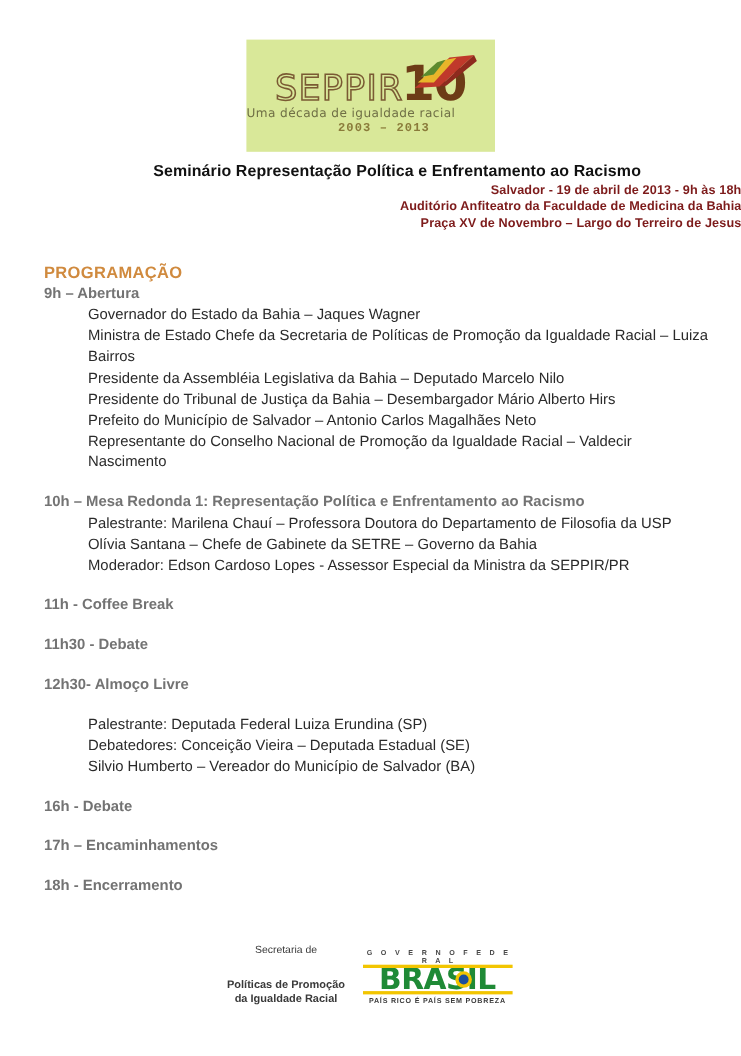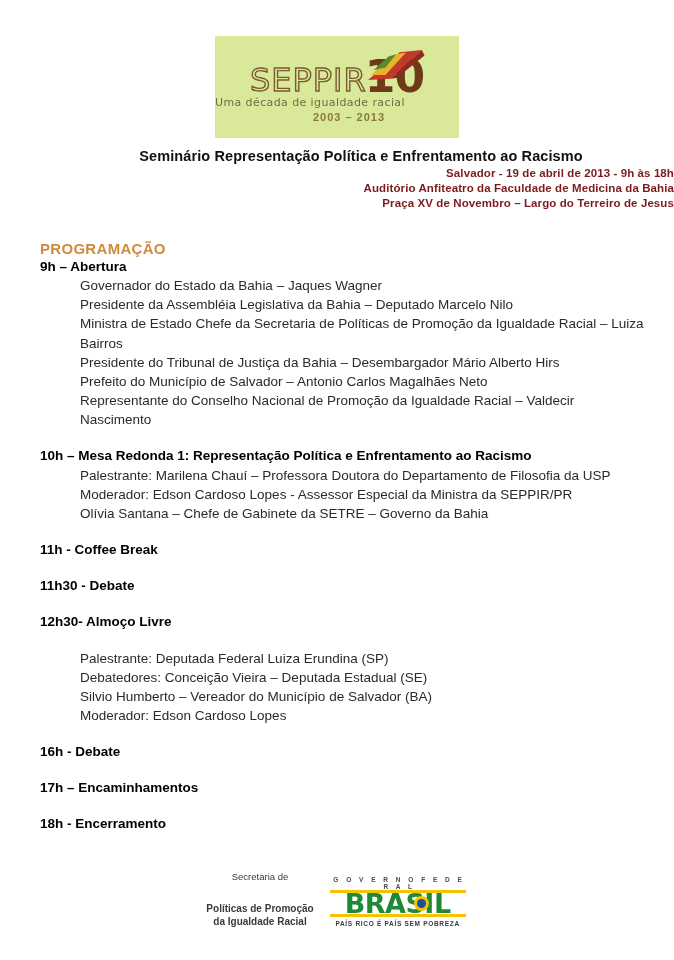--- a/index.html
+++ b/index.html
@@ -18,21 +18,21 @@
 
   
   .logo-wrap {
     width: 100%;
     display: flex;
     justify-content: center;
     padding-top: 36px;
   }
   .seppir-logo {
     position: relative;
-    width: 244px;
+    width: 226px;
     height: 102px;
     background: #d9e899;
     overflow: hidden;
   }
   .seppir-row {
     position: absolute;
     left: 0;
     top: 21px;
     width: 100%;
     display: flex;
@@ -71,21 +71,21 @@
     letter-spacing: 0.4px;
     padding-right: 6px;
     box-sizing: border-box;
   }
   .seppir-years {
     position: absolute;
     left: 0;
     top: 75px;
     width: 100%;
     text-align: center;
-    font-family: Liberation Sans, sans-serif;
+    font-family: Liberation Mono, monospace;
     font-size: 11px;
     font-weight: 700;
     color: #8a7b3a;
     letter-spacing: 1px;
     padding-left: 24px;
     box-sizing: border-box;
   }
   .ribbon {
     position: absolute;
     left: 148px;
@@ -123,37 +123,37 @@
     font-weight: 700;
     color: #d08a3e;
     margin-top: 31px;
     letter-spacing: 0.3px;
   }
   .block { margin-top: 0; }
   .block + .block { margin-top: 17px; }
   .slot-title {
     font-size: 13.5px;
     font-weight: 700;
-    color: #000000;
+    color: #737373;
     line-height: 1.42;
   }
   .slot-line {
     font-size: 13.5px;
     font-weight: 400;
     color: #2a2a2a;
     line-height: 1.42;
     white-space: pre-wrap;
     margin-left: 40px;
   }
 
   
   .footer {
     position: absolute;
     left: 0;
-    bottom: 32px;
+    bottom: 45px;
     width: 100%;
     display: flex;
     align-items: center;
     justify-content: center;
     gap: 14px;
   }
   .sec-logo {
     text-align: center;
     line-height: 1.25;
     color: #3a3a3a;
@@ -250,46 +250,45 @@
 <div class="sub-line">Salvador - 19 de abril de 2013 - 9h às 18h</div>
 <div class="sub-line">Auditório Anfiteatro da Faculdade de Medicina da Bahia</div>
 <div class="sub-line">Praça XV de Novembro – Largo do Terreiro de Jesus</div>
 
 <div class="body-wrap">
   <div class="section-heading">PROGRAMAÇÃO</div>
   <div id="program-blocks">
       <div class="block">
         <div class="slot-title">9h – Abertura</div>
         <div class="slot-line">Governador do Estado da Bahia – Jaques Wagner</div>
+        <div class="slot-line">Ministra de Estado Chefe da Secretaria de Políticas de Promoção da Igualdade Racial – Luiza Bairros</div>
         <div class="slot-line">Presidente da Assembléia Legislativa da Bahia – Deputado Marcelo Nilo</div>
-        <div class="slot-line">Ministra de Estado Chefe da Secretaria de Políticas de Promoção da Igualdade Racial – Luiza Bairros</div>
         <div class="slot-line">Presidente do Tribunal de Justiça da Bahia – Desembargador Mário Alberto Hirs</div>
         <div class="slot-line">Prefeito do Município de Salvador – Antonio Carlos Magalhães Neto</div>
         <div class="slot-line">Representante do Conselho Nacional de Promoção da Igualdade Racial – Valdecir Nascimento</div>
       </div>
       <div class="block">
         <div class="slot-title">10h – Mesa Redonda 1: Representação Política e Enfrentamento ao Racismo</div>
         <div class="slot-line">Palestrante: Marilena Chauí – Professora Doutora do Departamento de Filosofia da USP</div>
+        <div class="slot-line">Olívia Santana – Chefe de Gabinete da SETRE – Governo da Bahia</div>
         <div class="slot-line">Moderador: Edson Cardoso Lopes - Assessor Especial da Ministra da SEPPIR/PR</div>
-        <div class="slot-line">Olívia Santana – Chefe de Gabinete da SETRE – Governo da Bahia</div>
       </div>
       <div class="block">
         <div class="slot-title">11h - Coffee Break</div>
       </div>
       <div class="block">
         <div class="slot-title">11h30  -  Debate</div>
       </div>
       <div class="block">
         <div class="slot-title">12h30- Almoço Livre</div>
       </div>
       <div class="block">
         <div class="slot-line">Palestrante: Deputada Federal Luiza Erundina (SP)</div>
         <div class="slot-line">Debatedores: Conceição Vieira – Deputada Estadual (SE)</div>
         <div class="slot-line">Silvio Humberto – Vereador do Município de Salvador (BA)</div>
-        <div class="slot-line">Moderador: Edson Cardoso Lopes</div>
       </div>
       <div class="block">
         <div class="slot-title">16h -  Debate</div>
       </div>
       <div class="block">
         <div class="slot-title">17h – Encaminhamentos</div>
       </div>
       <div class="block">
         <div class="slot-title">18h -  Encerramento</div>
       </div>

